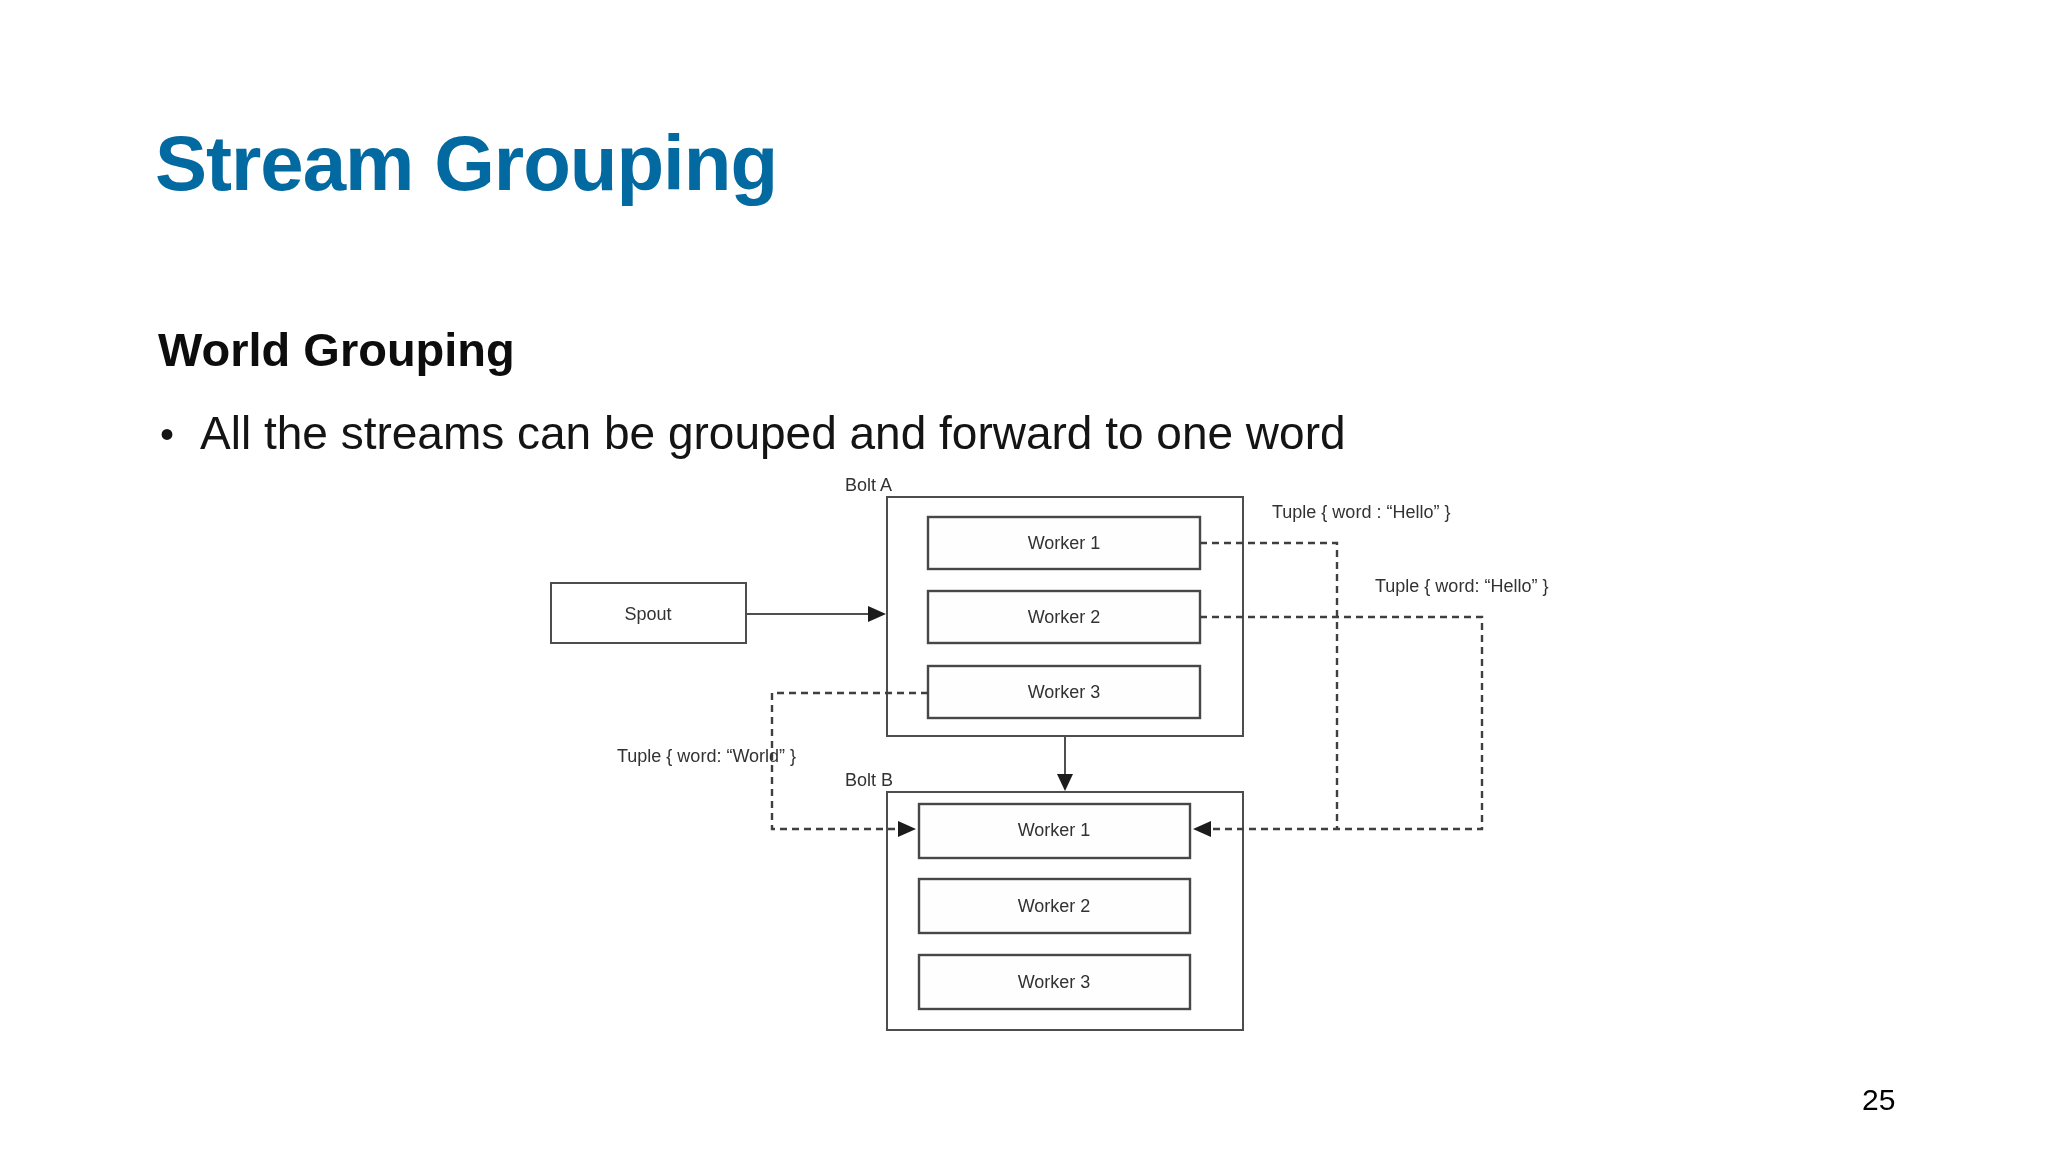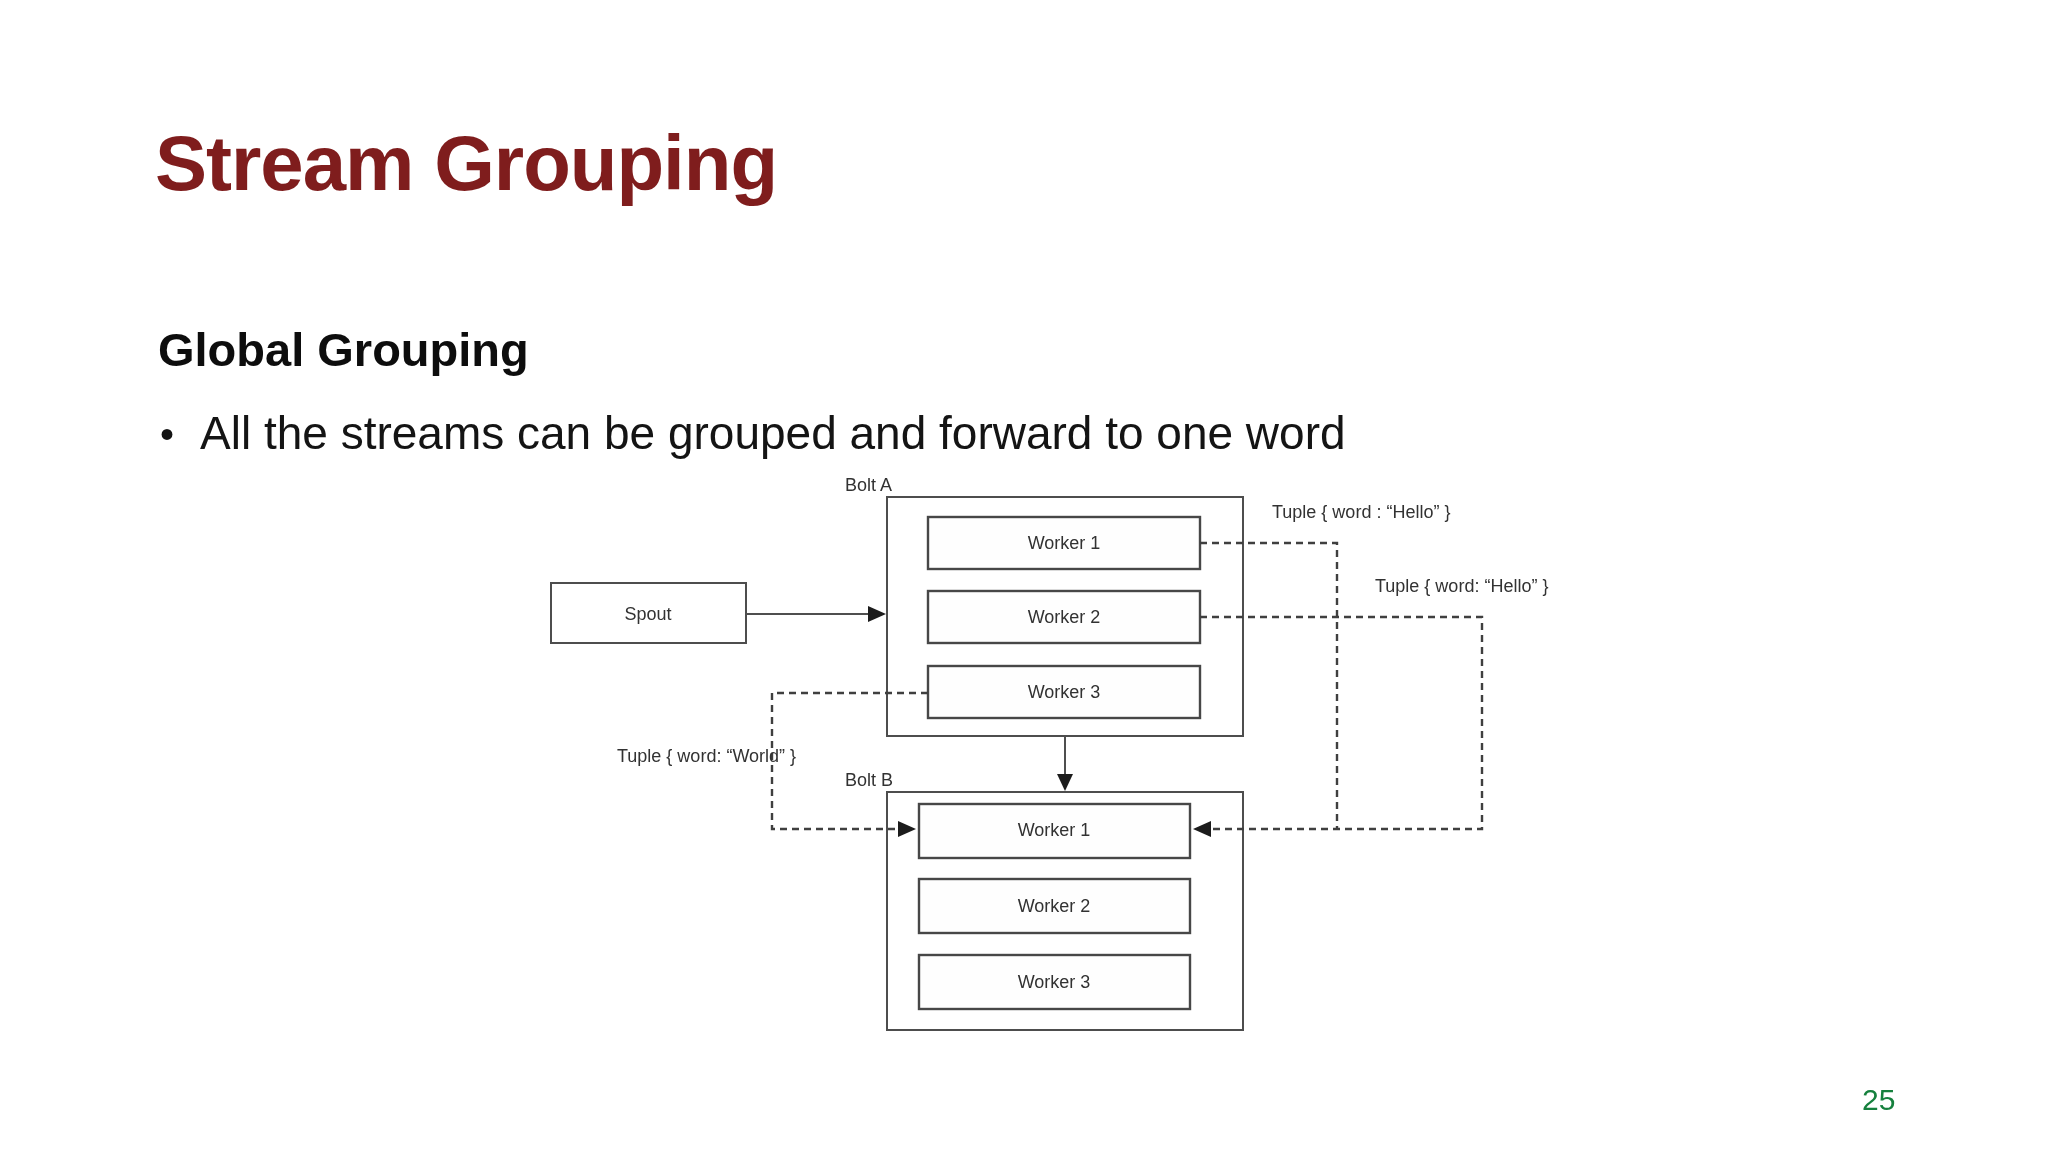--- a/index.html
+++ b/index.html
@@ -6,56 +6,56 @@
   .slide{
     position:relative;
     width:2048px;height:1152px;
     background:#ffffff;
     overflow:hidden;
     font-family:"Liberation Sans", sans-serif;
   }
   .slide-title{
     position:absolute;left:155px;top:118px;
     margin:0;
-    font-size:78px;font-weight:600;color:#7f1d1d;
+    font-size:78px;font-weight:600;color:#0369a1;
     letter-spacing:-1px;
   }
   .section-heading{
     position:absolute;left:158px;top:322px;
     margin:0;
     font-size:47px;font-weight:700;color:#0d0d0d;
   }
   .bullet-line{
     position:absolute;left:160px;top:405px;
     display:flex;align-items:flex-start;
     font-size:46px;color:#141414;line-height:1.25;
     white-space:nowrap;
   }
   .bullet-marker{font-size:40px;margin-right:26px;line-height:1.45;}
   .page-number{
     position:absolute;left:1862px;top:1083px;
-    font-size:30px;color:#15803d;
+    font-size:30px;color:#000000;
   }
   svg.diagram{position:absolute;left:0;top:0;}
   .dg-box{fill:#ffffff;stroke:#4d4d4d;stroke-width:2;}
   .dg-inner{fill:#fefefe;stroke:#474747;stroke-width:2.4;}
   .dg-label{font-family:"Liberation Sans",sans-serif;font-size:18px;fill:#323232;}
   .dg-label-mid{text-anchor:middle;}
   .dg-solid{stroke:#4f4f4f;stroke-width:2;fill:none;}
   .dg-dashed{stroke:#3f3f3f;stroke-width:2.4;fill:none;stroke-dasharray:7 5;}
   .dg-arrow{fill:#1c1c1c;stroke:none;}
 </style>
 </head>
 <body>
 
 <div class="slide">
 
   <h1 class="slide-title">Stream Grouping</h1>
 
-  <h2 class="section-heading">Global Grouping</h2>
+  <h2 class="section-heading">World Grouping</h2>
 
   <div class="bullet-line">
     <span class="bullet-marker">•</span>
     <span>All the streams can be grouped and forward to one word</span>
   </div>
 
   <svg class="diagram" width="2048" height="1152" viewBox="0 0 2048 1152" xmlns="http://www.w3.org/2000/svg">
 
     <rect class="dg-box" x="551" y="583" width="195" height="60"></rect>
     <text class="dg-label dg-label-mid" x="648" y="620">Spout</text>

